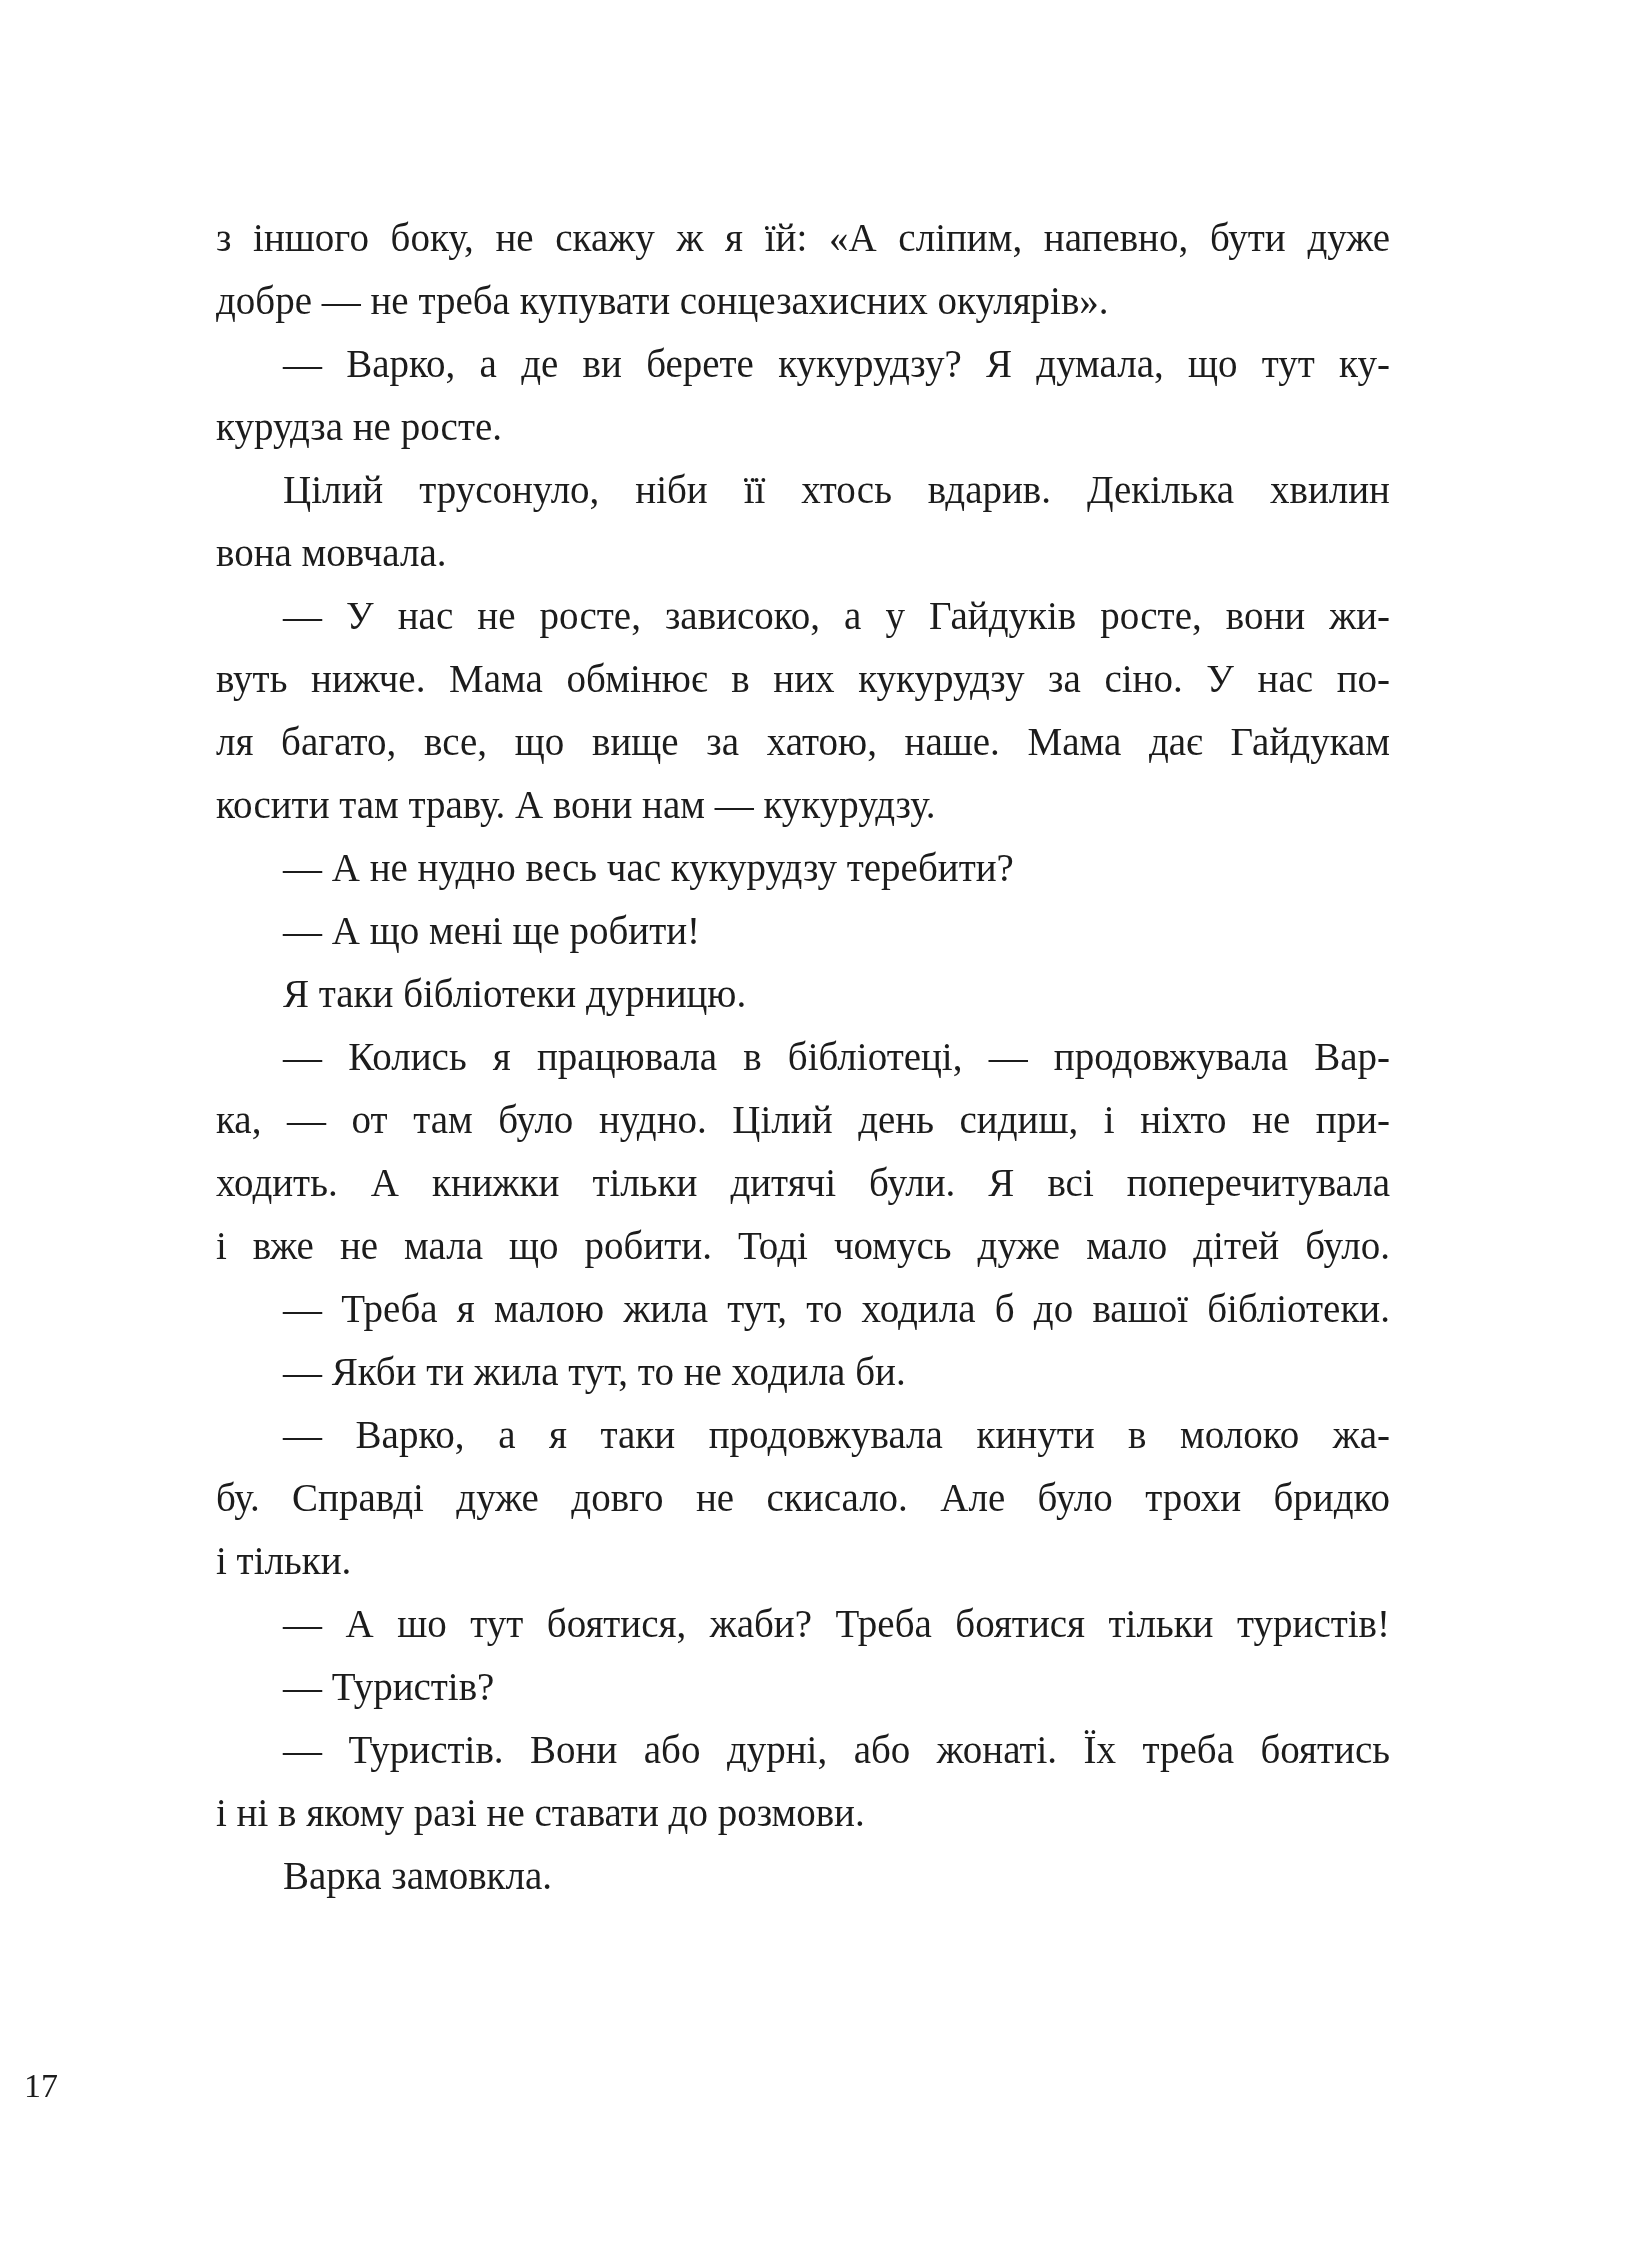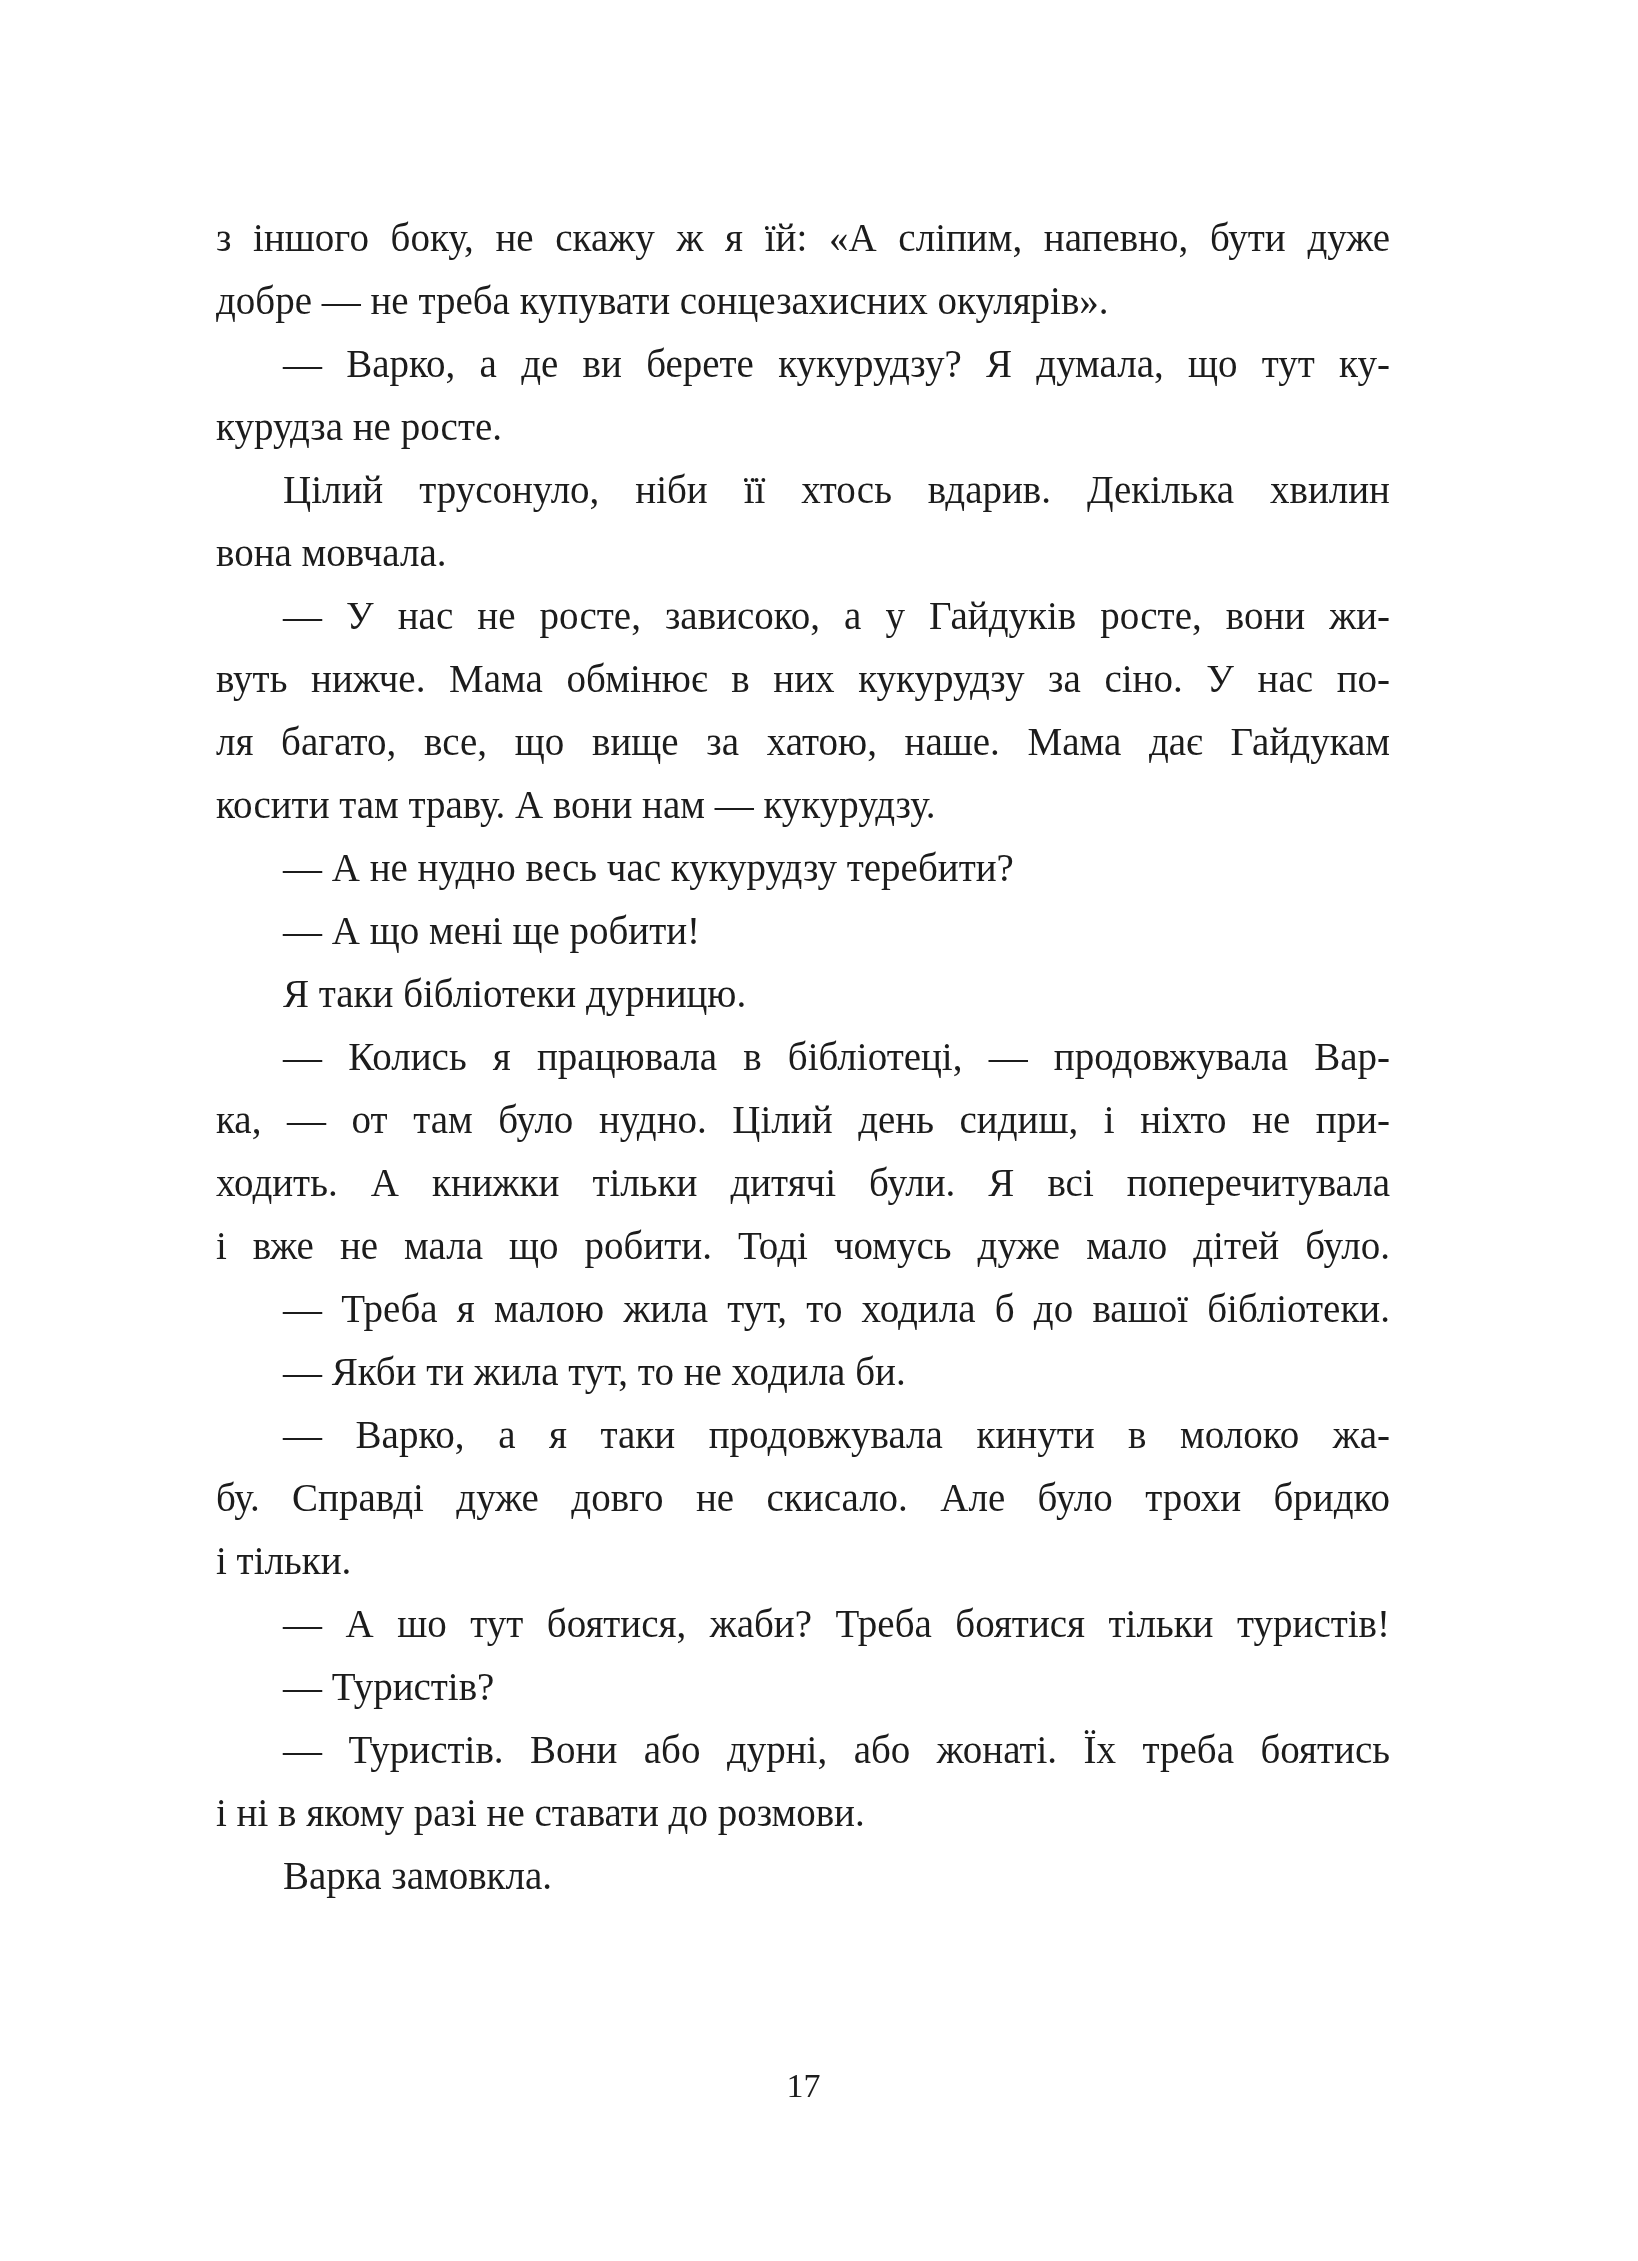--- a/index.html
+++ b/index.html
@@ -48,24 +48,24 @@
     }
     .line.last {
       text-align: right;
       text-align-last: left;
     }
     .page-number {
       position: absolute;
       left: 0;
       width: 1607px;
       top: 2064px;
-      text-align: center;
       font-size: 34px;
       line-height: 43px;
       color: #1c1c1c;
+      padding-left: 24px;
     }
   </style>
 </head>
 <body>
 
 <div class="page">
   <div class="text-block">
     <div class="line justify">з іншого боку, не скажу ж я їй: «А сліпим, напевно, бути дуже</div>
     <div class="line last">добре — не треба купувати сонцезахисних окулярів».</div>
     <div class="line justify indent">— Варко, а де ви берете кукурудзу? Я думала, що тут ку-</div>

